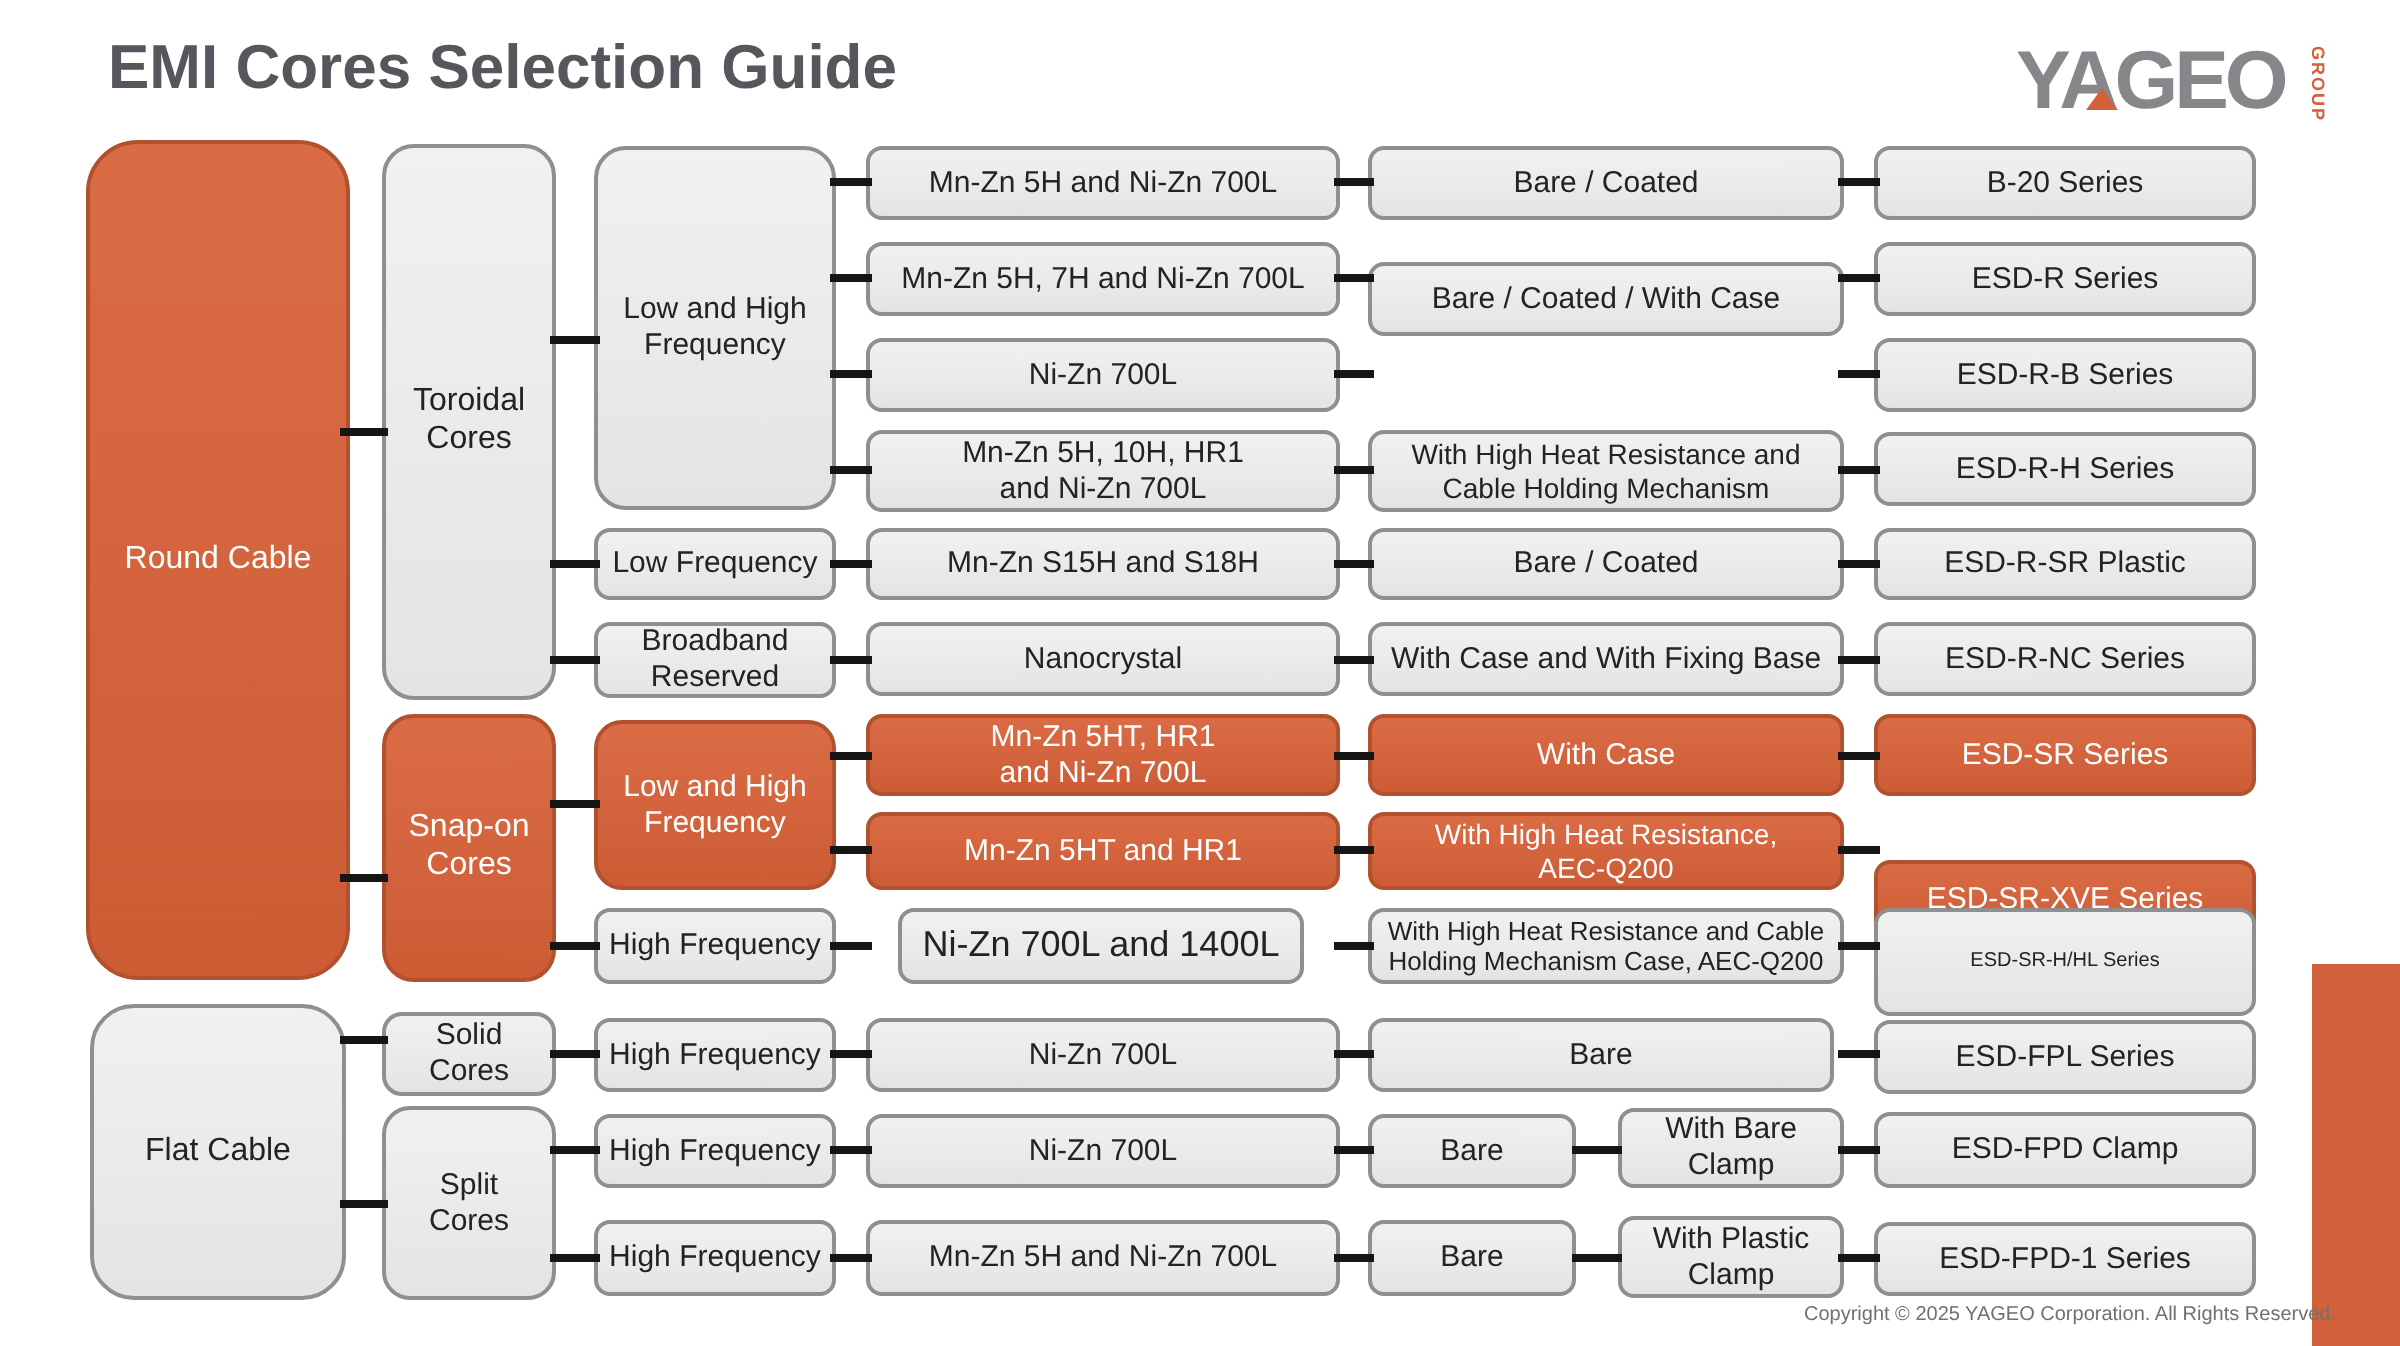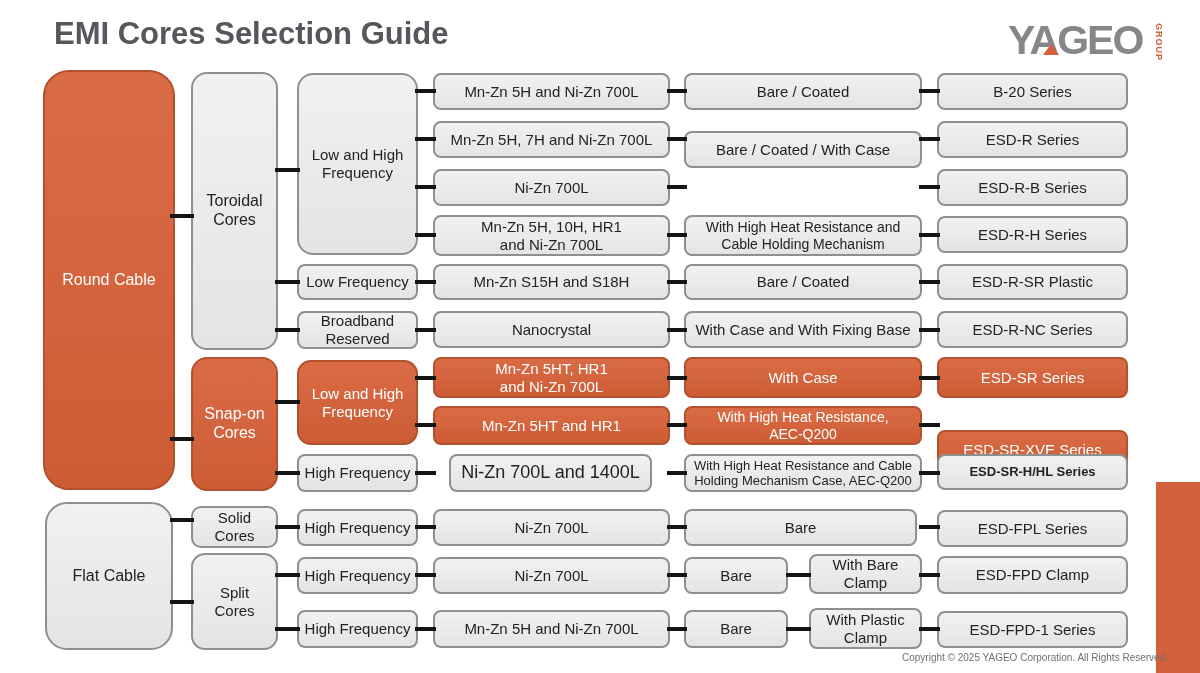--- a/index.html
+++ b/index.html
@@ -103,21 +103,21 @@
       <div class="node gray" style="left: 809px; top: 608px; width: 113px; height: 41px; border-radius: 8px; font-size: 15px;">With Plastic
 Clamp</div>
       <div class="node gray" style="left: 937px; top: 73px; width: 191px; height: 37px; border-radius: 8px; font-size: 15px;">B-20 Series</div>
       <div class="node gray" style="left: 937px; top: 121px; width: 191px; height: 37px; border-radius: 8px; font-size: 15px;">ESD-R Series</div>
       <div class="node gray" style="left: 937px; top: 169px; width: 191px; height: 37px; border-radius: 8px; font-size: 15px;">ESD-R-B Series</div>
       <div class="node gray" style="left: 937px; top: 216px; width: 191px; height: 37px; border-radius: 8px; font-size: 15px;">ESD-R-H Series</div>
       <div class="node gray" style="left: 937px; top: 264px; width: 191px; height: 36px; border-radius: 8px; font-size: 15px;">ESD-R-SR Plastic</div>
       <div class="node gray" style="left: 937px; top: 311px; width: 191px; height: 37px; border-radius: 8px; font-size: 15px;">ESD-R-NC Series</div>
       <div class="node orange" style="left: 937px; top: 357px; width: 191px; height: 41px; border-radius: 8px; font-size: 15px;">ESD-SR Series</div>
       <div class="node orange" style="left: 937px; top: 430px; width: 191px; height: 39px; border-radius: 8px; font-size: 15px;">ESD-SR-XVE Series</div>
-      <div class="node gray" style="left: 937px; top: 454px; width: 191px; height: 36px; border-radius: 8px; font-size: 13px; font-weight: bold;">ESD-SR-H/HL Series</div>
+      <div class="node gray" style="left: 937px; top: 454px; width: 191px; height: 54px; border-radius: 8px; font-size: 10px;">ESD-SR-H/HL Series</div>
       <div class="node gray" style="left: 937px; top: 510px; width: 191px; height: 37px; border-radius: 8px; font-size: 15px;">ESD-FPL Series</div>
       <div class="node gray" style="left: 937px; top: 556px; width: 191px; height: 38px; border-radius: 8px; font-size: 15px;">ESD-FPD Clamp</div>
       <div class="node gray" style="left: 937px; top: 611px; width: 191px; height: 37px; border-radius: 8px; font-size: 15px;">ESD-FPD-1 Series</div>
       <div class="conn" style="left: 170px; top: 214px; width: 24px;"></div>
       <div class="conn" style="left: 170px; top: 437px; width: 24px;"></div>
       <div class="conn" style="left: 170px; top: 518px; width: 24px;"></div>
       <div class="conn" style="left: 170px; top: 600px; width: 24px;"></div>
       <div class="conn" style="left: 275px; top: 168px; width: 25px;"></div>
       <div class="conn" style="left: 275px; top: 280px; width: 25px;"></div>
       <div class="conn" style="left: 275px; top: 328px; width: 25px;"></div>

